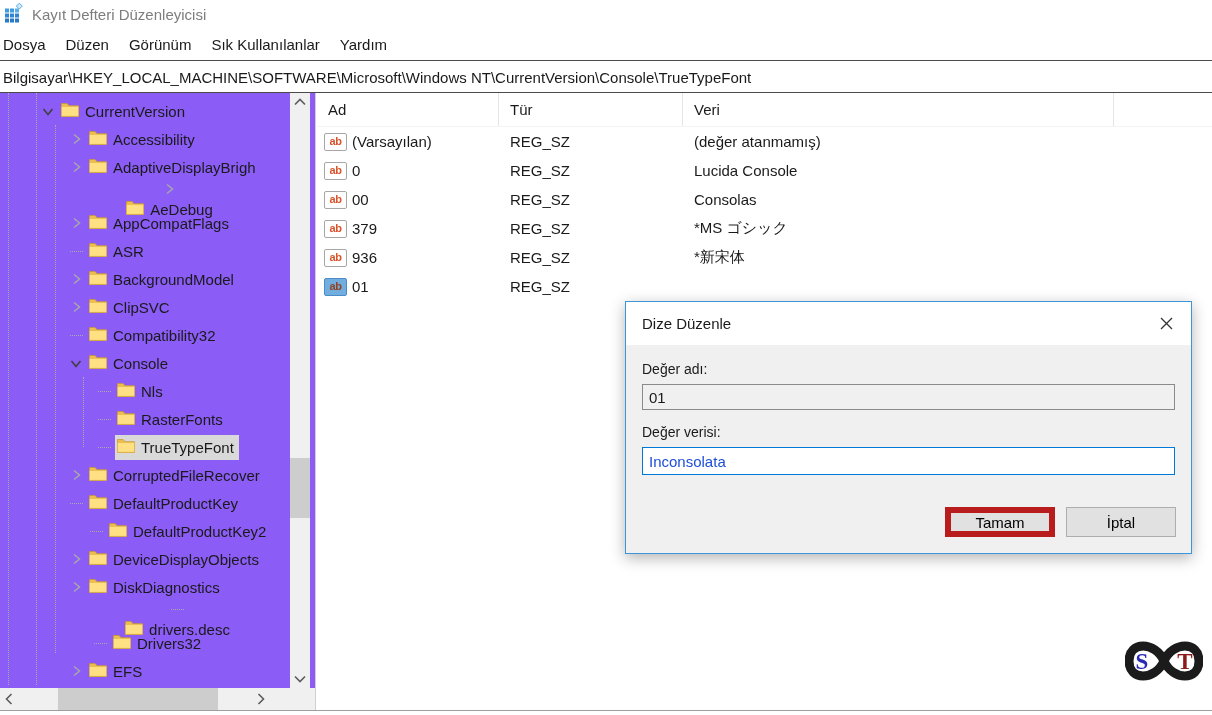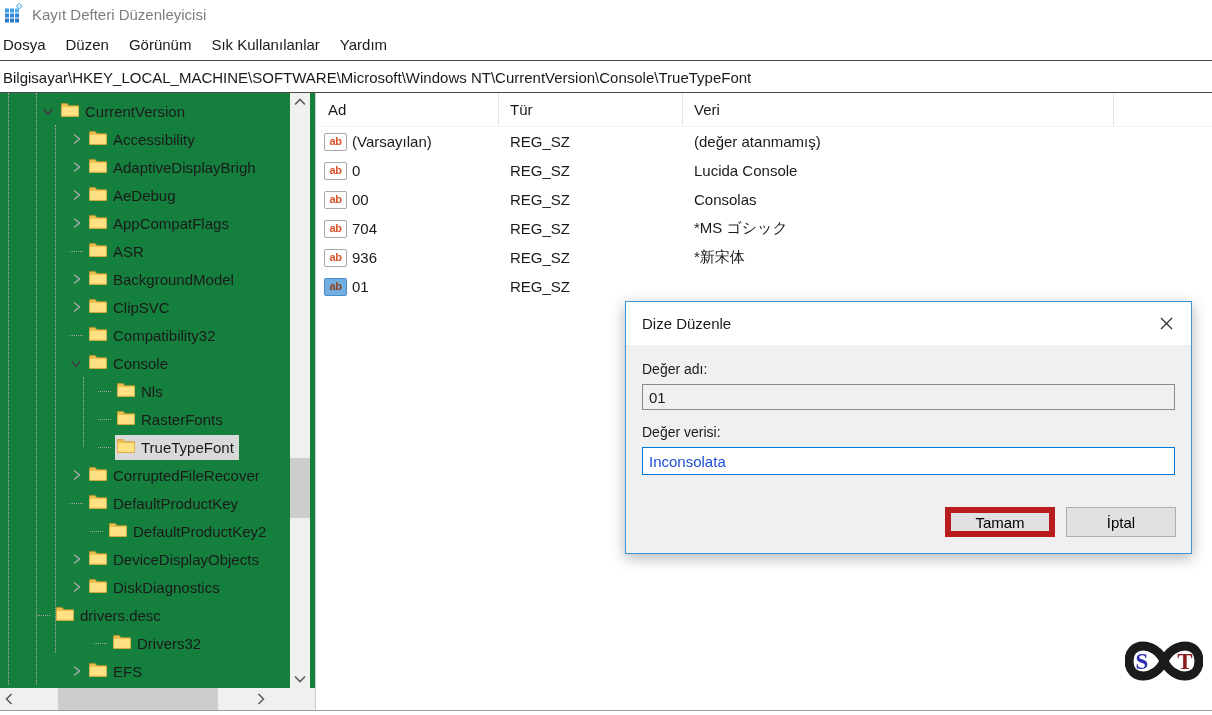--- a/index.html
+++ b/index.html
@@ -10,21 +10,21 @@
   .titlebar{position:absolute;left:0;top:0;width:100%;height:28px;display:flex;align-items:center;background:#fff;}
   .titlebar .appicon{margin:2px 8px 0 4px;}
   .titlebar .title{font-size:15px;color:#7d7d7d;}
   .menubar{position:absolute;left:0;top:28px;width:100%;height:33px;display:flex;align-items:center;background:#fff;border-bottom:1px solid #4a4a4a;box-sizing:border-box;}
   .menubar .menu-item{font-size:15px;padding:0 10px;color:#1a1a1a;cursor:default;}
   .menubar .menu-item:first-child{padding-left:3px;}
   .addressbar{position:absolute;left:0;top:62px;width:100%;height:31px;display:flex;align-items:center;background:#fff;border-bottom:1px solid #4a4a4a;box-sizing:border-box;}
   .addressbar .path{font-size:15px;padding-left:3px;white-space:nowrap;}
   
   .content{position:absolute;left:0;top:93px;width:100%;height:617px;background:#fff;}
-  .tree-panel{position:absolute;left:0;top:0;width:316px;height:617px;border-right:1px solid #cfcfcf;box-sizing:border-box;overflow:hidden;background:#15803d;}
+  .tree-panel{position:absolute;left:0;top:0;width:316px;height:617px;border-right:1px solid #cfcfcf;box-sizing:border-box;overflow:hidden;background:#8b5cf6;}
   .tree-items{position:absolute;left:0;top:4px;width:290px;overflow:hidden;}
   .tree-row{height:28px;display:flex;align-items:center;white-space:nowrap;}
   .tree-row .slot{width:16px;height:14px;flex:0 0 16px;display:flex;align-items:center;justify-content:center;margin-right:3px;}
   .tree-row .stub{width:13px;border-top:1px dotted #a9a9a9;}
   .tree-row .core{display:flex;align-items:center;padding:3px 5px 3px 2px;}
   .tree-row.selected .core{background:#d9d9d9;}
   .tree-row .folder{margin-right:6px;flex:0 0 auto;}
   .tree-row .lbl{font-size:15px;}
   .guide{position:absolute;border-left:1px dotted #a9a9a9;width:0;}
   
@@ -153,21 +153,21 @@
         <span class="core">
           <span class="folder">
             <svg width="18" height="15" viewBox="0 0 18 15">
               <path d="M0.5 1.5 h5.6 l1.9 2.2 h9.5 v10.8 h-17 z" fill="#eebe4d" stroke="#c8962c" stroke-width="0.7"></path>
               <path d="M0.5 4.4 h17 v9.9 h-17 z" fill="#ffe082" stroke="#d8a938" stroke-width="0.5"></path>
             </svg>
           </span>
           <span class="lbl">AdaptiveDisplayBrigh</span>
         </span>
       </div>
-          <div class="tree-row" style="padding-left: 68px;">
+          <div class="tree-row" style="padding-left: 52px; flex-direction: column;">
         <span class="slot">
               <svg width="11" height="12" viewBox="0 0 11 12">
                 <polyline points="3,1.5 8.5,6 3,10.5" fill="none" stroke="#a8a8a8" stroke-width="1.5"></polyline>
               </svg>
             </span>
         <span class="core">
           <span class="folder">
             <svg width="18" height="15" viewBox="0 0 18 15">
               <path d="M0.5 1.5 h5.6 l1.9 2.2 h9.5 v10.8 h-17 z" fill="#eebe4d" stroke="#c8962c" stroke-width="0.7"></path>
               <path d="M0.5 4.4 h17 v9.9 h-17 z" fill="#ffe082" stroke="#d8a938" stroke-width="0.5"></path>
@@ -379,21 +379,21 @@
         <span class="core">
           <span class="folder">
             <svg width="18" height="15" viewBox="0 0 18 15">
               <path d="M0.5 1.5 h5.6 l1.9 2.2 h9.5 v10.8 h-17 z" fill="#eebe4d" stroke="#c8962c" stroke-width="0.7"></path>
               <path d="M0.5 4.4 h17 v9.9 h-17 z" fill="#ffe082" stroke="#d8a938" stroke-width="0.5"></path>
             </svg>
           </span>
           <span class="lbl">DiskDiagnostics</span>
         </span>
       </div>
-          <div class="tree-row" style="padding-left: 35px;">
+          <div class="tree-row" style="padding-left: 68px; flex-direction: column;">
         <span class="slot">
               <span class="stub"></span>
             </span>
         <span class="core">
           <span class="folder">
             <svg width="18" height="15" viewBox="0 0 18 15">
               <path d="M0.5 1.5 h5.6 l1.9 2.2 h9.5 v10.8 h-17 z" fill="#eebe4d" stroke="#c8962c" stroke-width="0.7"></path>
               <path d="M0.5 4.4 h17 v9.9 h-17 z" fill="#ffe082" stroke="#d8a938" stroke-width="0.5"></path>
             </svg>
           </span>
@@ -495,21 +495,21 @@
           <span class="vname">00</span>
         </span>
         <span class="cell c-type">REG_SZ</span>
         <span class="cell c-data">Consolas</span>
       </div>
           <div class="list-row">
         <span class="cell c-name">
           <span class="ab-icon">
                 <span>ab</span>
               </span>
-          <span class="vname">704</span>
+          <span class="vname">379</span>
         </span>
         <span class="cell c-type">REG_SZ</span>
         <span class="cell c-data">*MS ゴシック</span>
       </div>
           <div class="list-row">
         <span class="cell c-name">
           <span class="ab-icon">
                 <span>ab</span>
               </span>
           <span class="vname">936</span>

